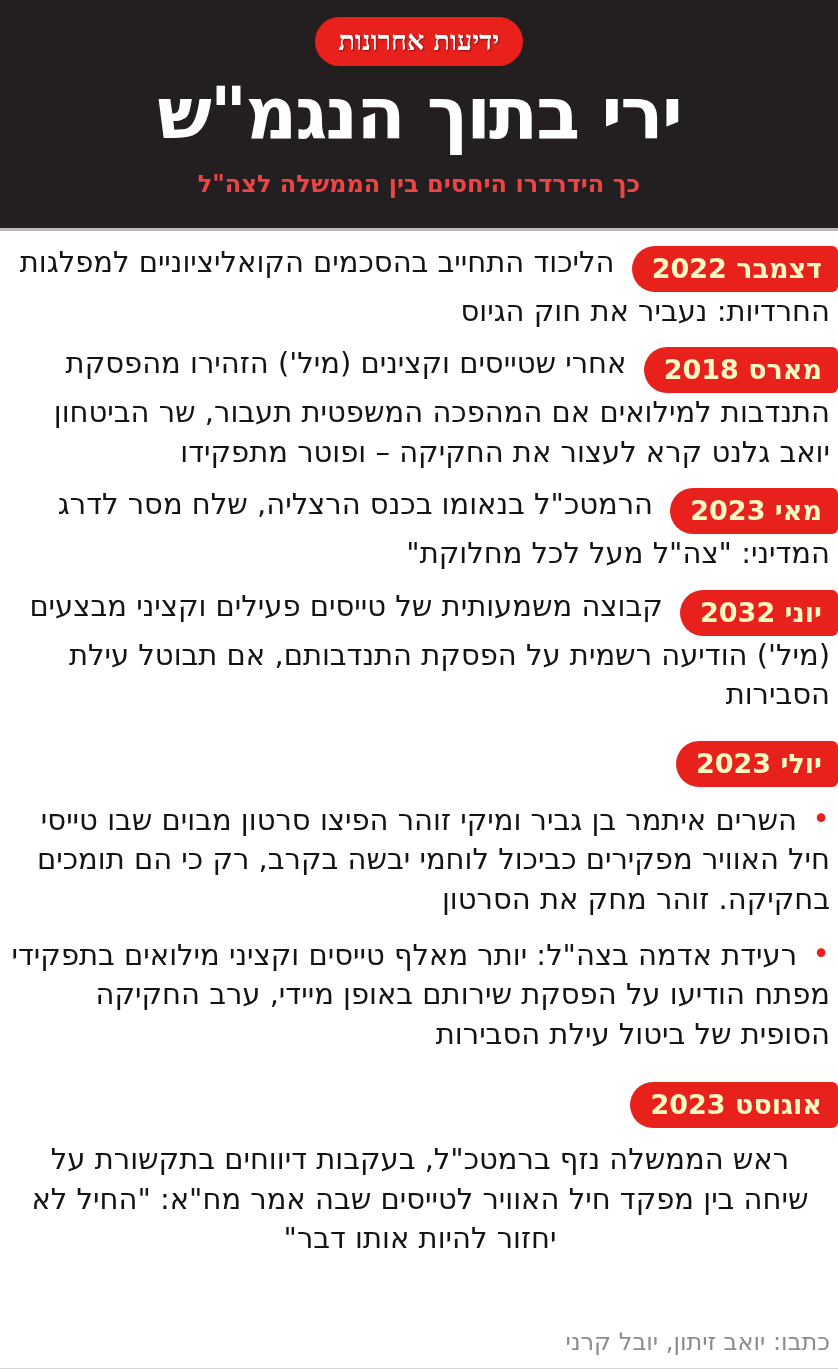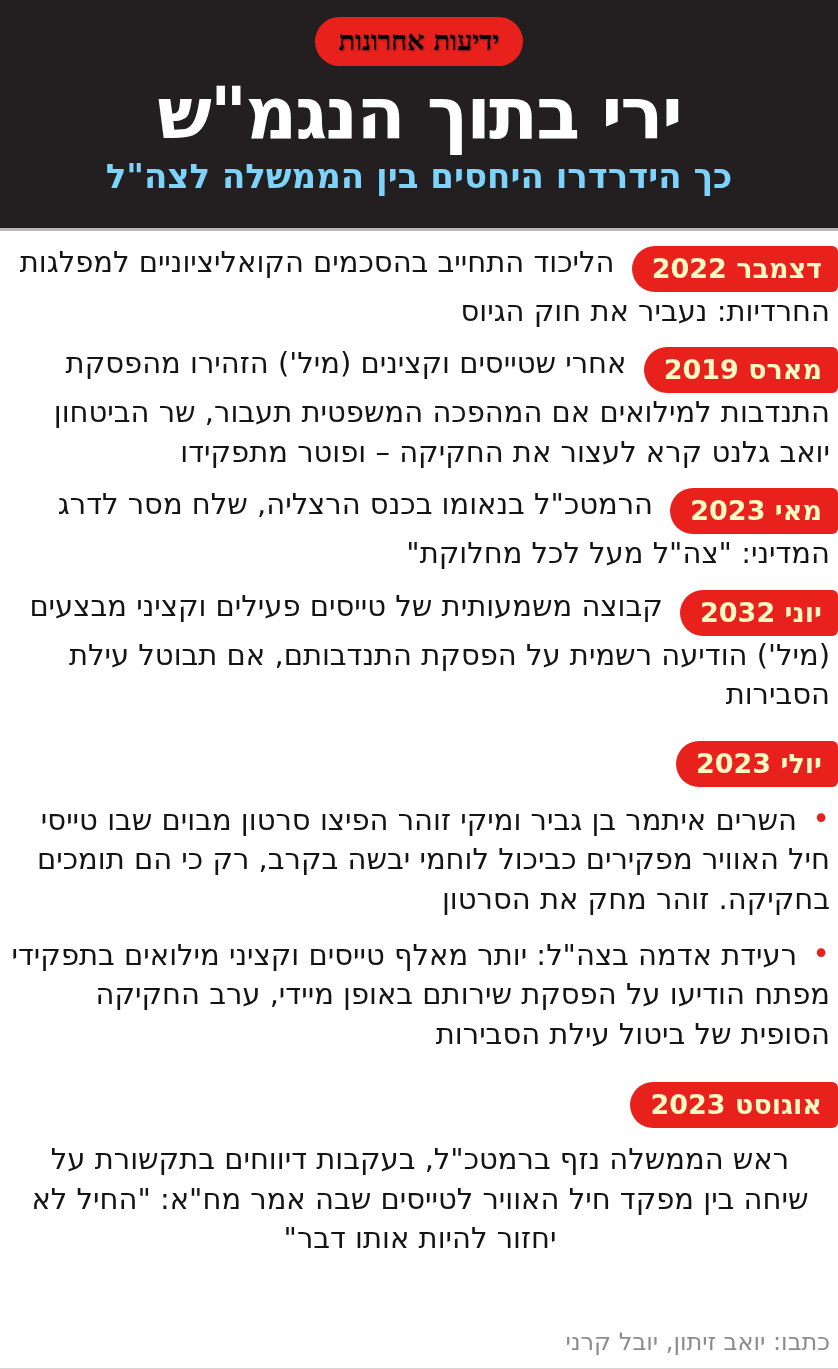--- a/index.html
+++ b/index.html
@@ -18,43 +18,43 @@
     background:#231f20;
     height:231px;
     border-bottom:3px solid #b9b9b9;
     text-align:center;
     padding-top:17px;
     color:#ffffff;
   }
   .logo {
     display:inline-block;
     background:#e8211d;
-    color:#000000;
+    color:#ffffff;
     font-family:"DejaVu Serif", serif;
     font-weight:bold;
     font-size:27px;
     line-height:1;
     padding:10px 24px 12px;
     border-radius:26px;
     text-shadow:1px 1px 2px rgba(0,0,0,0.45);
     text-align:center;
   }
   .title {
     font-size:72px;
     font-weight:bold;
     letter-spacing:-2px;
     line-height:1.05;
     margin-top:10px;
     color:#ffffff;
   }
   .subtitle {
-    font-size:34px;
+    font-size:24px;
     font-weight:bold;
-    margin-top:4px;
-    color:#7dd3fc;
+    margin-top:18px;
+    color:#ef4444;
   }
   
   .timeline {
     height:1134px;
     padding:12px 8px 0 10px;
     font-size:29px;
     line-height:1.36;
     color:#141414;
     display:flex;
     flex-direction:column;
@@ -103,21 +103,21 @@
   </header>
 
   <main class="timeline">
 
     <p class="entry">
       <span class="date-badge">דצמבר 2022</span>
       <span>הליכוד התחייב בהסכמים הקואליציוניים למפלגות החרדיות: נעביר את חוק הגיוס</span>
     </p>
 
     <p class="entry">
-      <span class="date-badge">מארס 2019</span>
+      <span class="date-badge">מארס 2018</span>
       <span>אחרי שטייסים וקצינים (מיל') הזהירו מהפסקת התנדבות למילואים אם המהפכה המשפטית תעבור, שר הביטחון יואב גלנט קרא לעצור את החקיקה – ופוטר מתפקידו</span>
     </p>
 
     <p class="entry">
       <span class="date-badge">מאי 2023</span>
       <span>הרמטכ"ל בנאומו בכנס הרצליה, שלח מסר לדרג המדיני: "צה"ל מעל לכל מחלוקת"</span>
     </p>
 
     <p class="entry">
       <span class="date-badge">יוני 2032</span>

